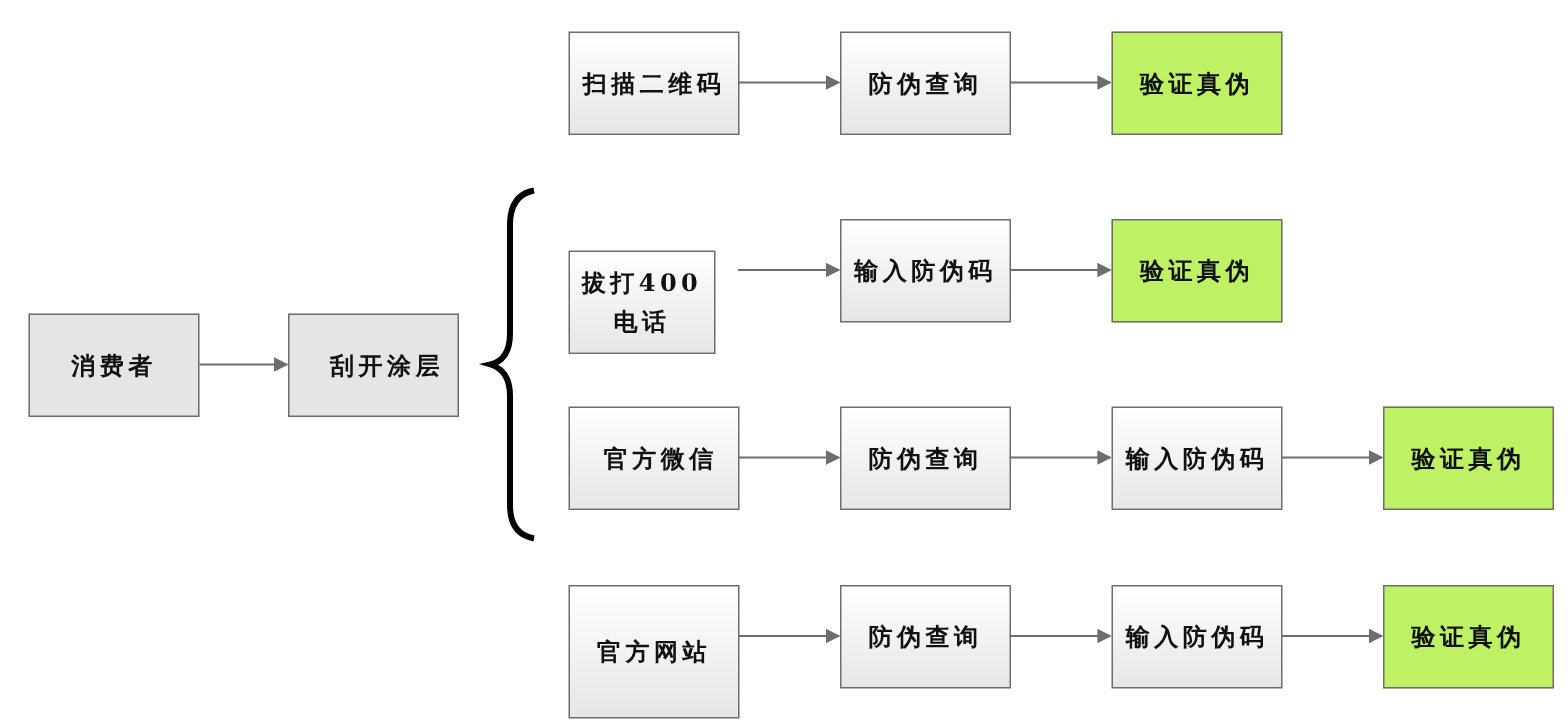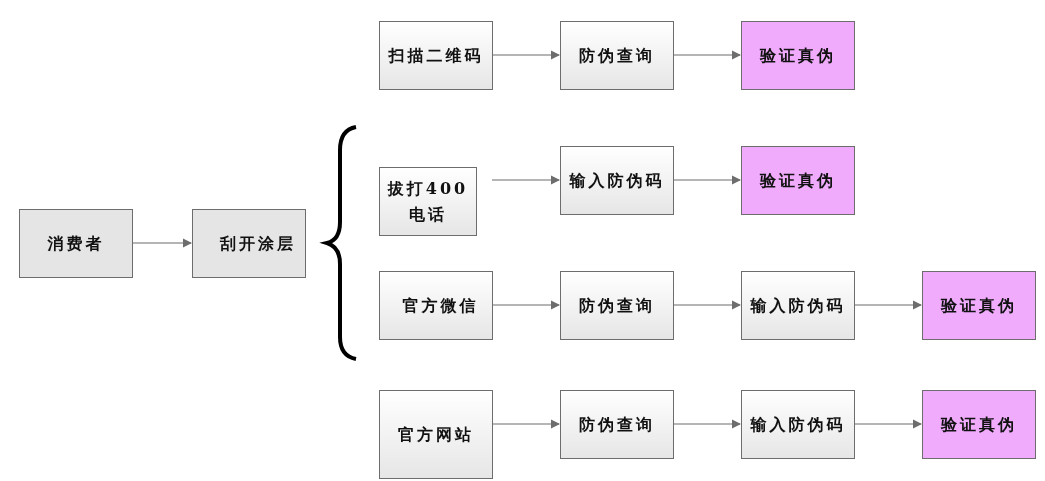--- a/index.html
+++ b/index.html
@@ -4,21 +4,21 @@
 <style>
   html,body{margin:0;padding:0;background:#ffffff;}
   body{width:1045px;height:481px;position:relative;overflow:hidden;
        font-family:"DejaVu Serif","Liberation Serif",serif;}
   .node{position:absolute;box-sizing:border-box;border:1px solid #6d6d6d;
         display:flex;align-items:center;justify-content:center;text-align:center;
         font-size:16px;font-weight:bold;color:#111;line-height:26px;letter-spacing:3px;
         padding:0 6px;}
   .gray{background:linear-gradient(#ffffff,#e6e6e6);}
   .green{background:#e5e5e5;}
-  .yellow{background:#f0abfc;}
+  .yellow{background:#bef264;}
   svg.links{position:absolute;left:0;top:0;}
 </style>
 </head>
 <body>
 
 <svg class="links" width="1045" height="481">
   <defs>
     <marker id="arr" markerWidth="8" markerHeight="8" refX="7" refY="4" orient="auto">
       <path d="M0,0 L8,4 L0,8 z" fill="#6d6d6d"></path>
     </marker>

